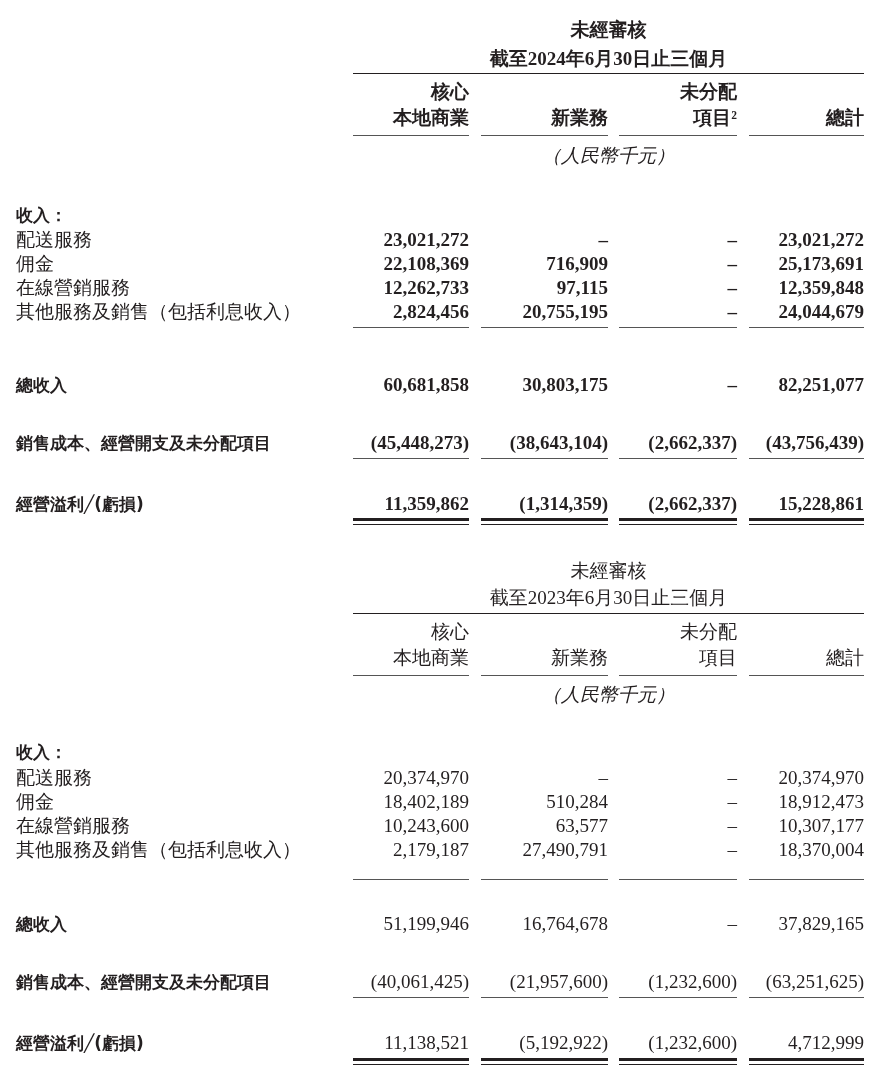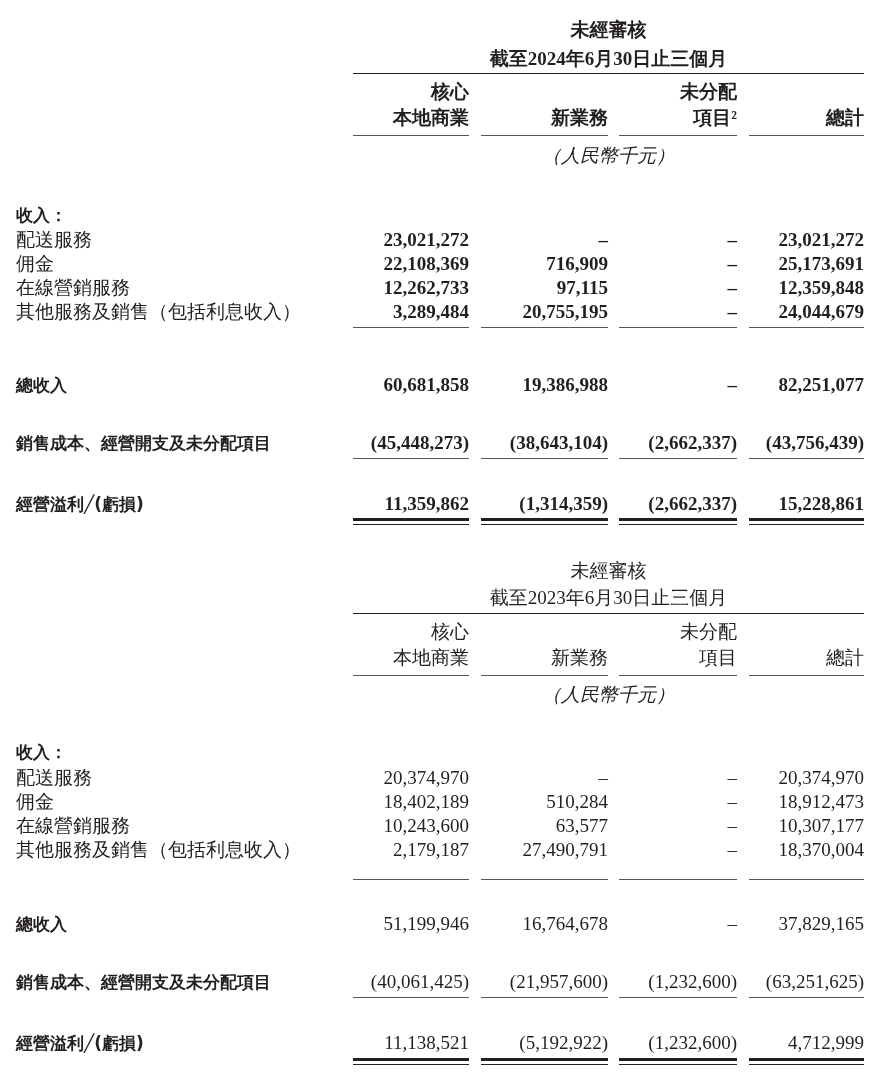--- a/index.html
+++ b/index.html
@@ -59,34 +59,34 @@
   </div>
   <div>
     <div class="label" style="top:276px">在線營銷服務</div>
     <div class="num c1" style="top:276px">12,262,733</div>
     <div class="num c2" style="top:276px">97,115</div>
     <div class="num c3" style="top:276px">–</div>
     <div class="num c4" style="top:276px">12,359,848</div>
   </div>
   <div>
     <div class="label" style="top:300px">其他服務及銷售（包括利息收入）</div>
-    <div class="num c1" style="top:300px">3,289,484</div>
+    <div class="num c1" style="top:300px">2,824,456</div>
     <div class="num c2" style="top:300px">20,755,195</div>
     <div class="num c3" style="top:300px">–</div>
     <div class="num c4" style="top:300px">24,044,679</div>
   </div>
   <div class="single c1" style="top:327px"></div>
   <div class="single c2" style="top:327px"></div>
   <div class="single c3" style="top:327px"></div>
   <div class="single c4" style="top:327px"></div>
 
   <div>
     <div class="label b" style="top:373px">總收入</div>
     <div class="num c1" style="top:373px">60,681,858</div>
-    <div class="num c2" style="top:373px">19,386,988</div>
+    <div class="num c2" style="top:373px">30,803,175</div>
     <div class="num c3" style="top:373px">–</div>
     <div class="num c4" style="top:373px">82,251,077</div>
   </div>
 
   <div>
     <div class="label b" style="top:431px">銷售成本、經營開支及未分配項目</div>
     <div class="num c1" style="top:431px">(45,448,273)</div>
     <div class="num c2" style="top:431px">(38,643,104)</div>
     <div class="num c3" style="top:431px">(2,662,337)</div>
     <div class="num c4" style="top:431px">(43,756,439)</div>

